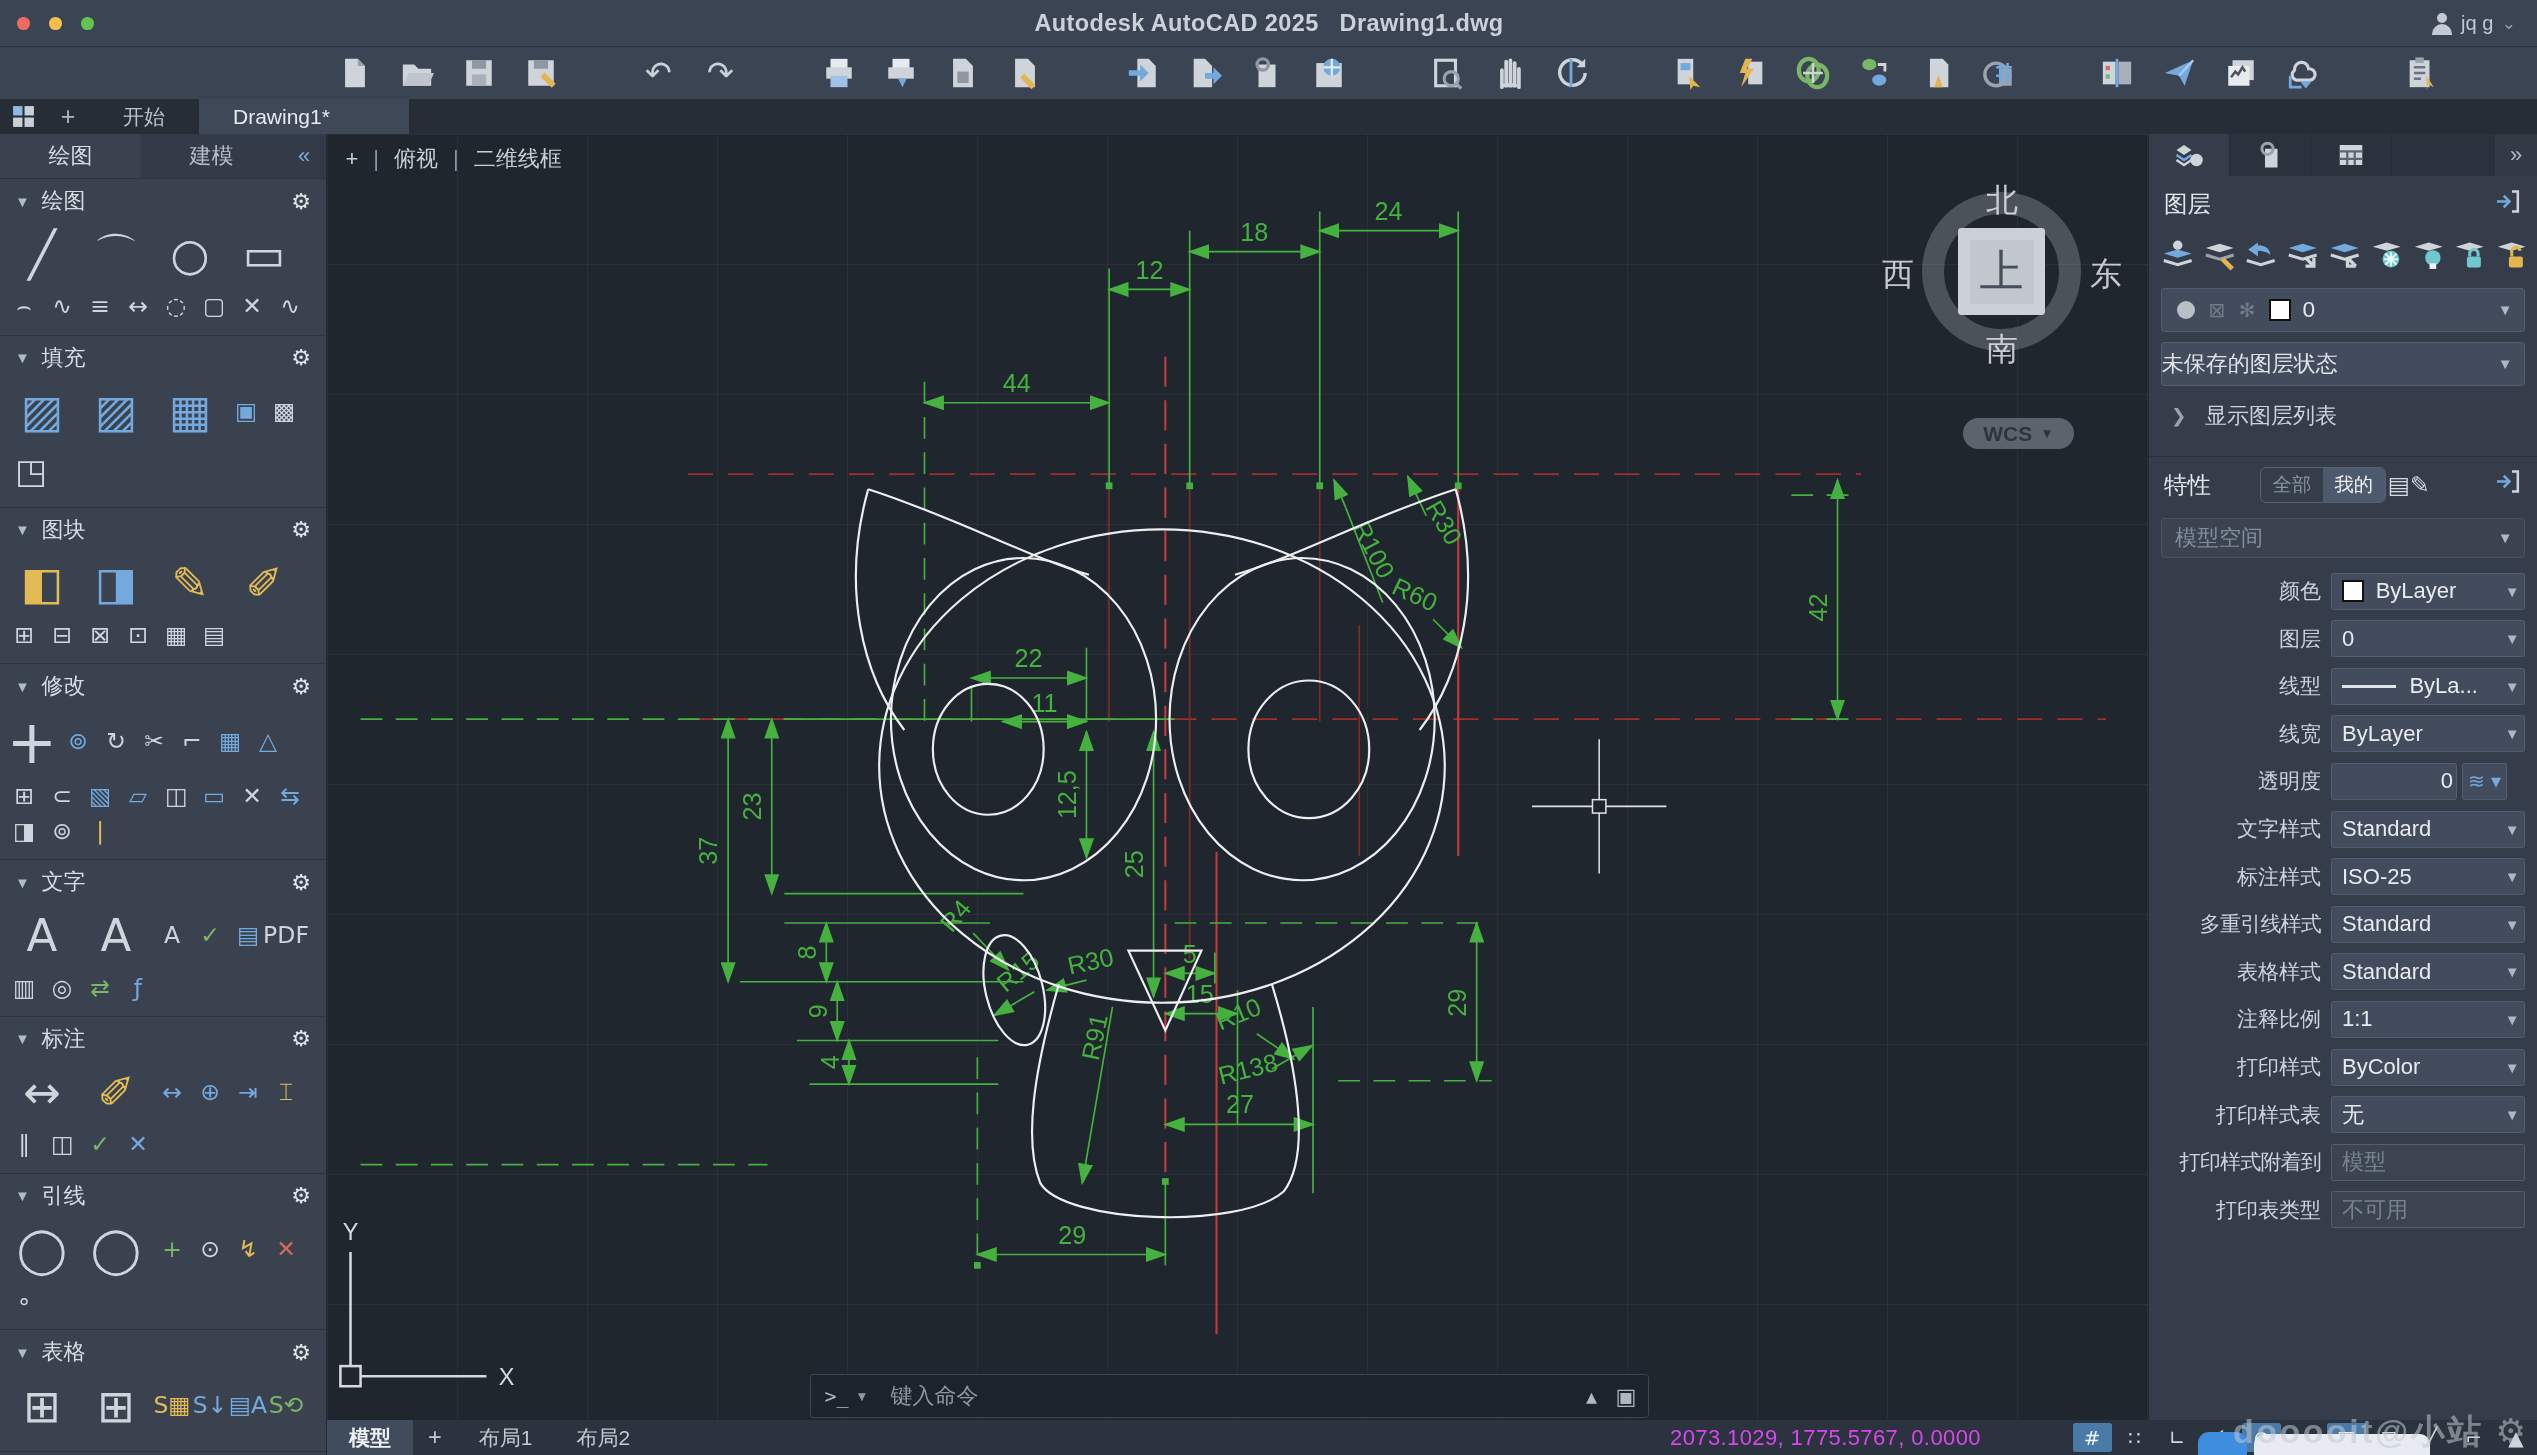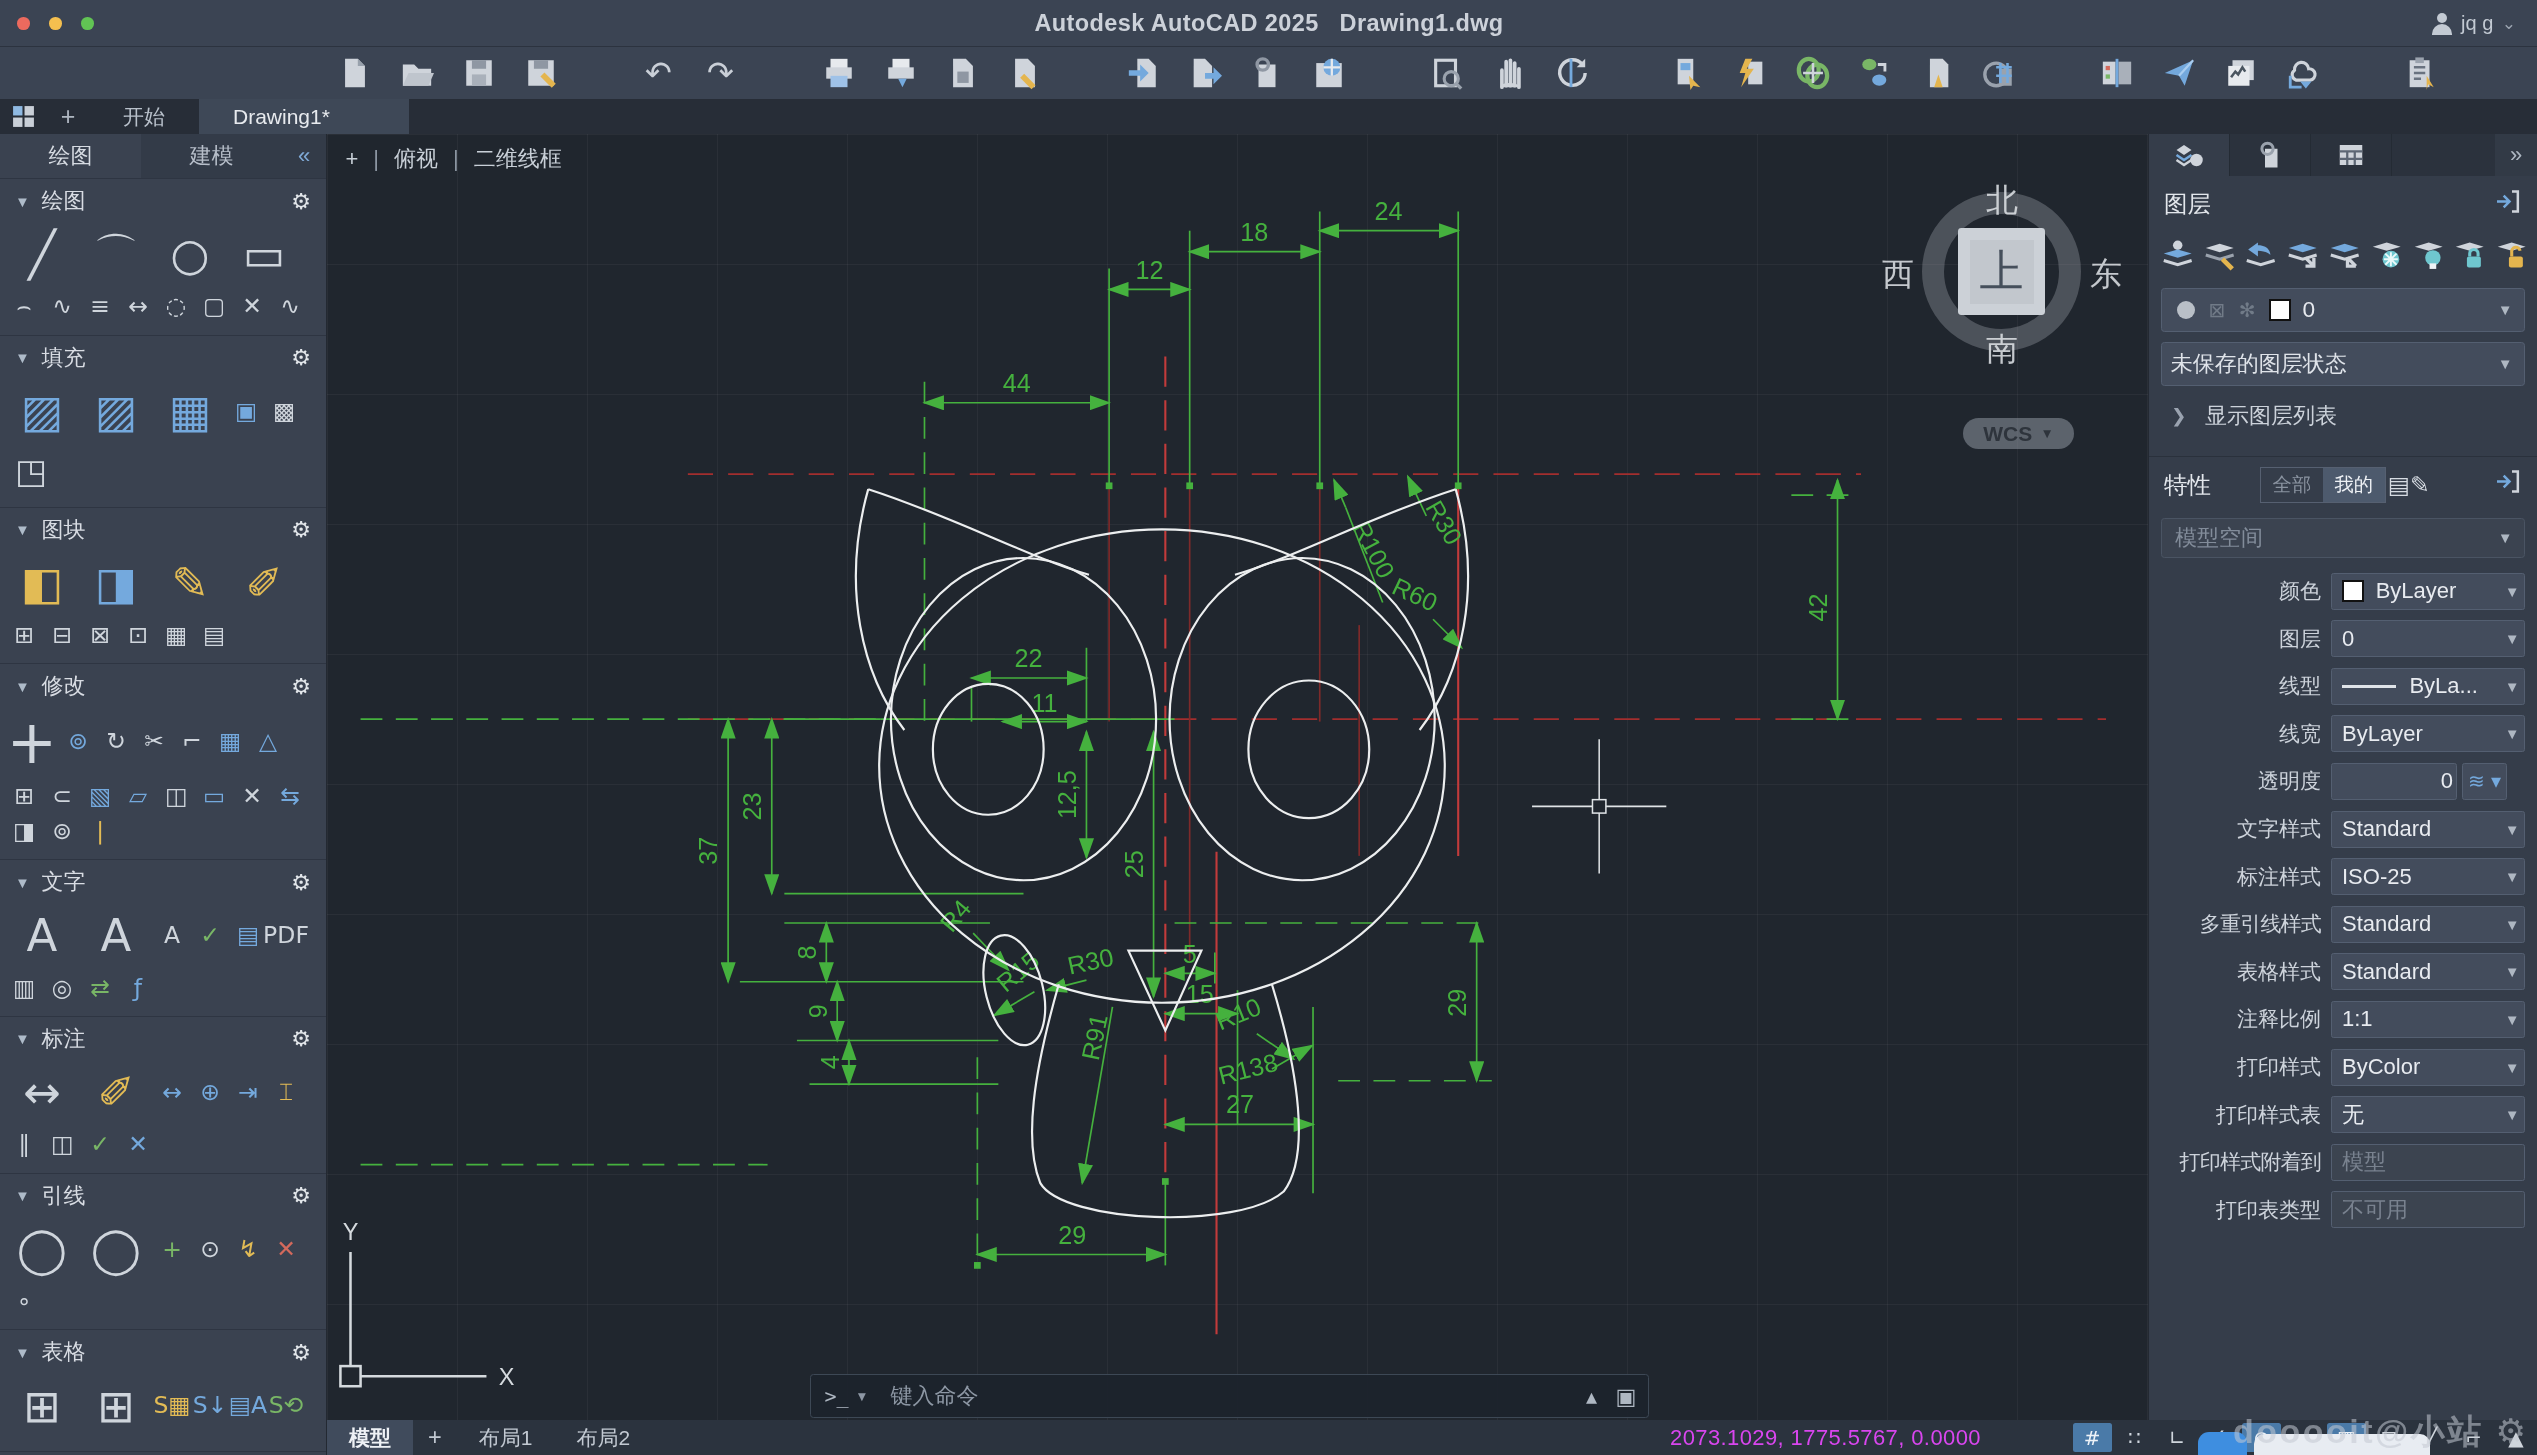--- a/index.html
+++ b/index.html
@@ -77,21 +77,21 @@
   .pin{margin-left:auto}
   .pin svg{width:30px;height:27px}
   #layer-tools{display:flex;gap:8.4px;padding:13.4px 8.4px 6.7px 11.7px}
   .lyr{width:35px;height:32px}
   #layer-combo{margin:10px 11.7px 0 11.7px;height:44px;background:#434c5c;border:0.8px solid #545f71;border-radius:3.4px;display:flex;align-items:center;color:#e6e9ee;font-size:22.7px}
   #layer-states{margin:10px 11.7px 0 11.7px;height:44px;background:#434c5c;border:0.8px solid #545f71;border-radius:3.4px;display:flex;align-items:center;color:#dfe3e9;font-size:22px}
   .combo-arrow{margin-left:auto;margin-right:11.7px;color:#aeb7c2;font-size:15px}
   #layer-list-toggle{display:flex;align-items:center;gap:18.5px;color:#ccd2da;font-size:22px;padding:15px 0 13.4px 22px}
   #props{border-top:1.7px solid #2a313c;margin-top:11.7px}
   #props-head{display:flex;align-items:center;padding:10px 15px 6.7px 15px;color:#e3e7ec;font-size:23.5px}
-  .seg{display:flex;margin-left:auto;margin-right:2px;border:0.8px solid #566071;border-radius:0;overflow:hidden;font-size:19.3px}
+  .seg{display:flex;margin-left:auto;margin-right:2px;border:0.8px solid #566071;border-radius:6px;overflow:hidden;font-size:19.3px}
   .seg span{padding:3.4px 11.7px}
   .seg .dim{color:#8a93a0}
   .seg .sel{background:#4d5a6d;color:#eef1f5}
   #props-edit{margin-right:13.4px;color:#d6dbe2;font-size:23.5px;font-family:"DejaVu Sans",sans-serif}
   #space-combo{margin:8.4px 11.7px 13.4px 11.7px;height:40px;background:#3b4350;border:0.8px solid #4a5463;border-radius:3.4px;display:flex;align-items:center;color:#828c9a;font-size:22px;padding-left:13.4px}
   .prow{display:flex;align-items:center;height:40px;margin:0 11.7px 7.6px 0}
   .plab{width:172px;text-align:right;color:#cdd3db;font-size:21px;flex:none;margin-right:10px;white-space:nowrap}
   .plab.wide{width:172px;font-size:21px;letter-spacing:-0.8px}
   .pfield{flex:1;height:37px;background:#434c5c;border:0.8px solid #545f71;border-radius:2.5px;display:flex;align-items:center;color:#e8ebf0;font-size:22px;padding:0 3px 0 10px;min-width:0}
   .pfield .combo-arrow{margin-right:1.7px}
@@ -768,21 +768,21 @@
   <div id="layer-combo">
     <span style="width:18.5px;height:18.5px;border-radius:50%;background:#b9bfc7;margin:0 13.4px 0 15px"></span>
     <span style="color:#717b88;font-family:'DejaVu Sans';font-size:20px;margin-right:13.4px">⊠</span>
     <span style="color:#717b88;font-family:'DejaVu Sans';font-size:20px;margin-right:13.4px">✻</span>
     <span class="swatch"></span>
     <span>0</span>
     <span class="combo-arrow">▼</span>
   </div>
 
   <div id="layer-states">
-    <span style="margin-left:9px">未保存的图层状态</span>
+    <span style="margin-left:0">未保存的图层状态</span>
     <span class="combo-arrow">▼</span>
   </div>
 
   <div id="layer-list-toggle">
     <span style="color:#9aa3b0;font-size:18.5px">❯</span>
     <span>显示图层列表</span>
   </div>
 
   <div id="props">
     <div id="props-head">

